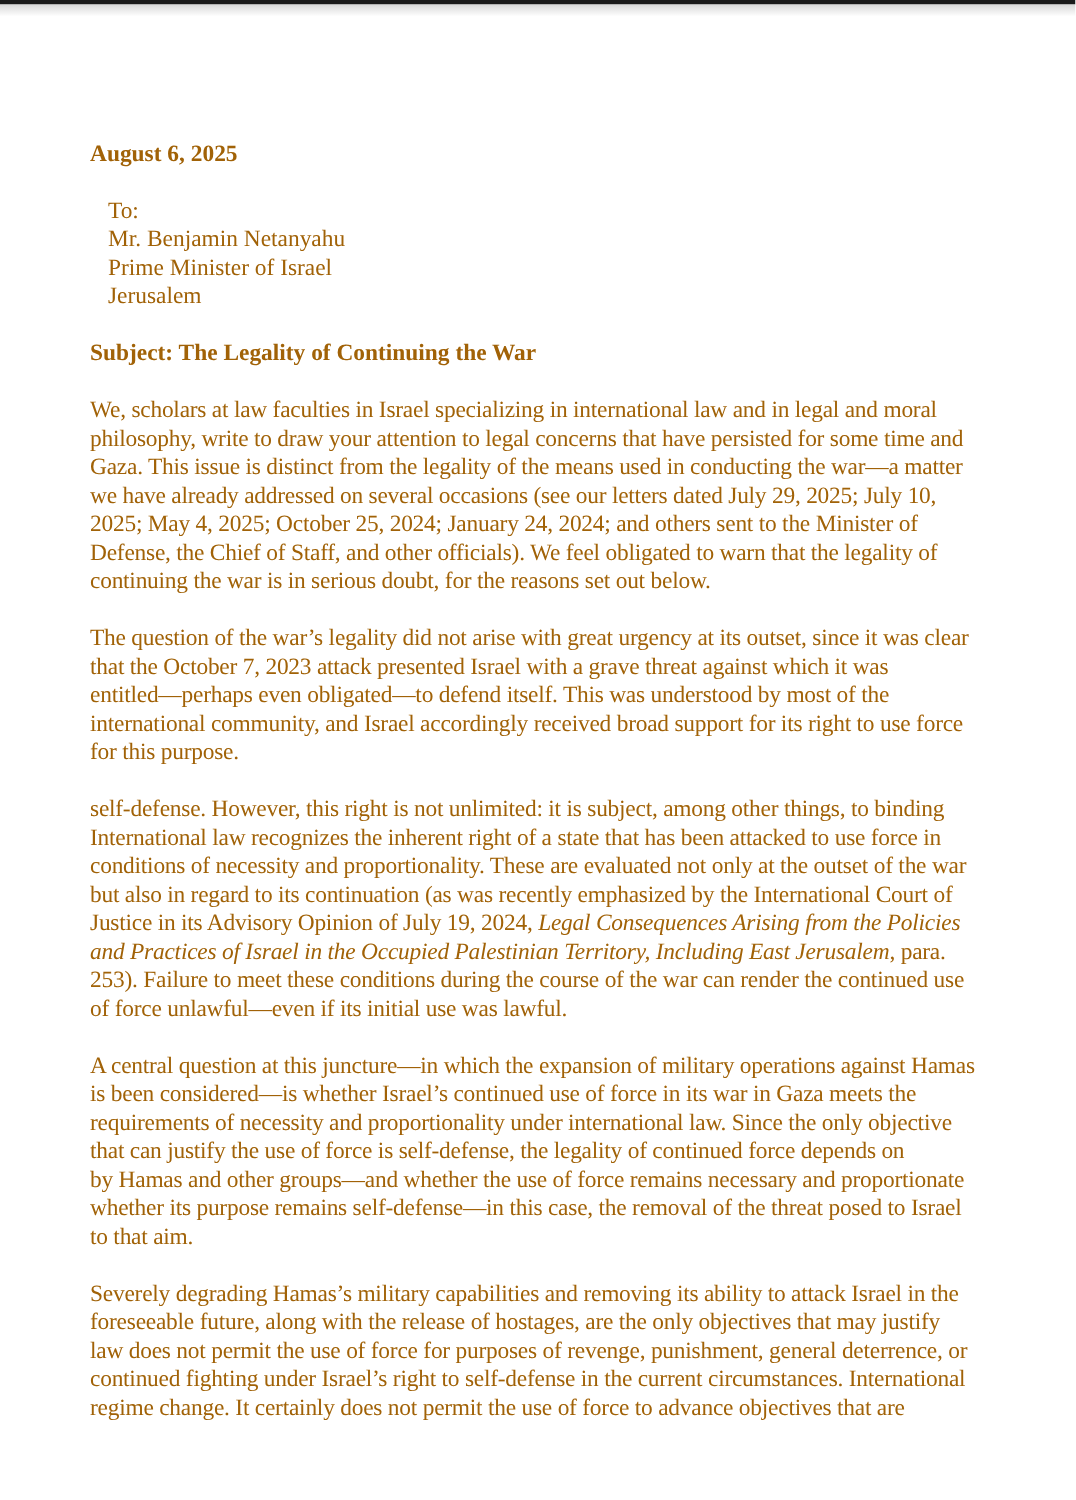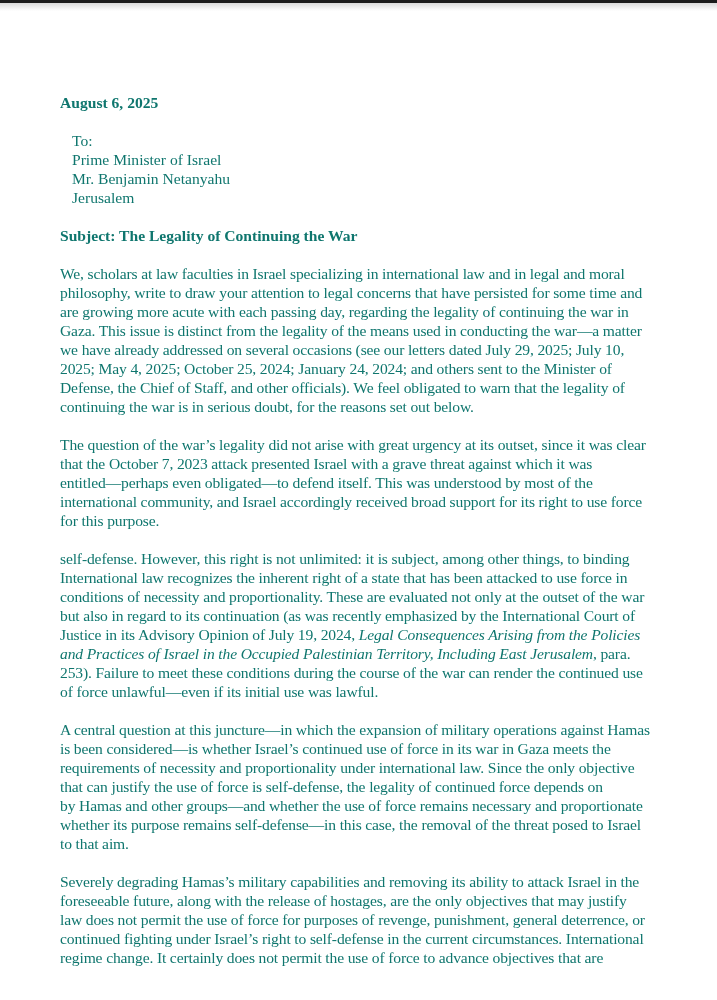--- a/index.html
+++ b/index.html
@@ -10,21 +10,21 @@
     }
     .top-shadow {
       position: absolute; left: 0; top: 3px; width: 717px; height: 8px;
       background: linear-gradient(#d8d8d8, #ffffff);
     }
     .page {
       position: absolute; left: 60px; top: 93px; width: 620px;
       font-family: "Liberation Serif", serif;
       font-size: 15.6px;
       line-height: 19px;
-      color: #0f766e;
+      color: #a16207;
     }
     .date, .subject { font-weight: bold; }
     .date { margin: 0 0 19px 0; }
     .address { margin: 0 0 19px 12px; }
     .address div { white-space: nowrap; }
     .subject { margin: 0 0 19px 0; }
     .para { margin: 0 0 19px 0; }
     .line { display: block; white-space: nowrap; letter-spacing: -0.15px; }
     em { font-style: italic; text-align: center; }
   </style>
@@ -33,31 +33,30 @@
 
 <div class="top-bar"></div>
 <div class="top-shadow"></div>
 
 <div class="page">
 
   <div class="date">August 6, 2025</div>
 
   <div class="address">
     <div>To:</div>
+    <div>Mr. Benjamin Netanyahu</div>
     <div>Prime Minister of Israel</div>
-    <div>Mr. Benjamin Netanyahu</div>
     <div>Jerusalem</div>
   </div>
 
   <div class="subject">Subject: The Legality of Continuing the War</div>
 
   <div class="para">
     <span class="line">We, scholars at law faculties in Israel specializing in international law and in legal and moral</span>
     <span class="line">philosophy, write to draw your attention to legal concerns that have persisted for some time and</span>
-    <span class="line">are growing more acute with each passing day, regarding the legality of continuing the war in</span>
     <span class="line">Gaza. This issue is distinct from the legality of the means used in conducting the war—a matter</span>
     <span class="line">we have already addressed on several occasions (see our letters dated July 29, 2025; July 10,</span>
     <span class="line">2025; May 4, 2025; October 25, 2024; January 24, 2024; and others sent to the Minister of</span>
     <span class="line">Defense, the Chief of Staff, and other officials). We feel obligated to warn that the legality of</span>
     <span class="line">continuing the war is in serious doubt, for the reasons set out below.</span>
   </div>
 
   <div class="para">
     <span class="line">The question of the war’s legality did not arise with great urgency at its outset, since it was clear</span>
     <span class="line">that the October 7, 2023 attack presented Israel with a grave threat against which it was</span>

